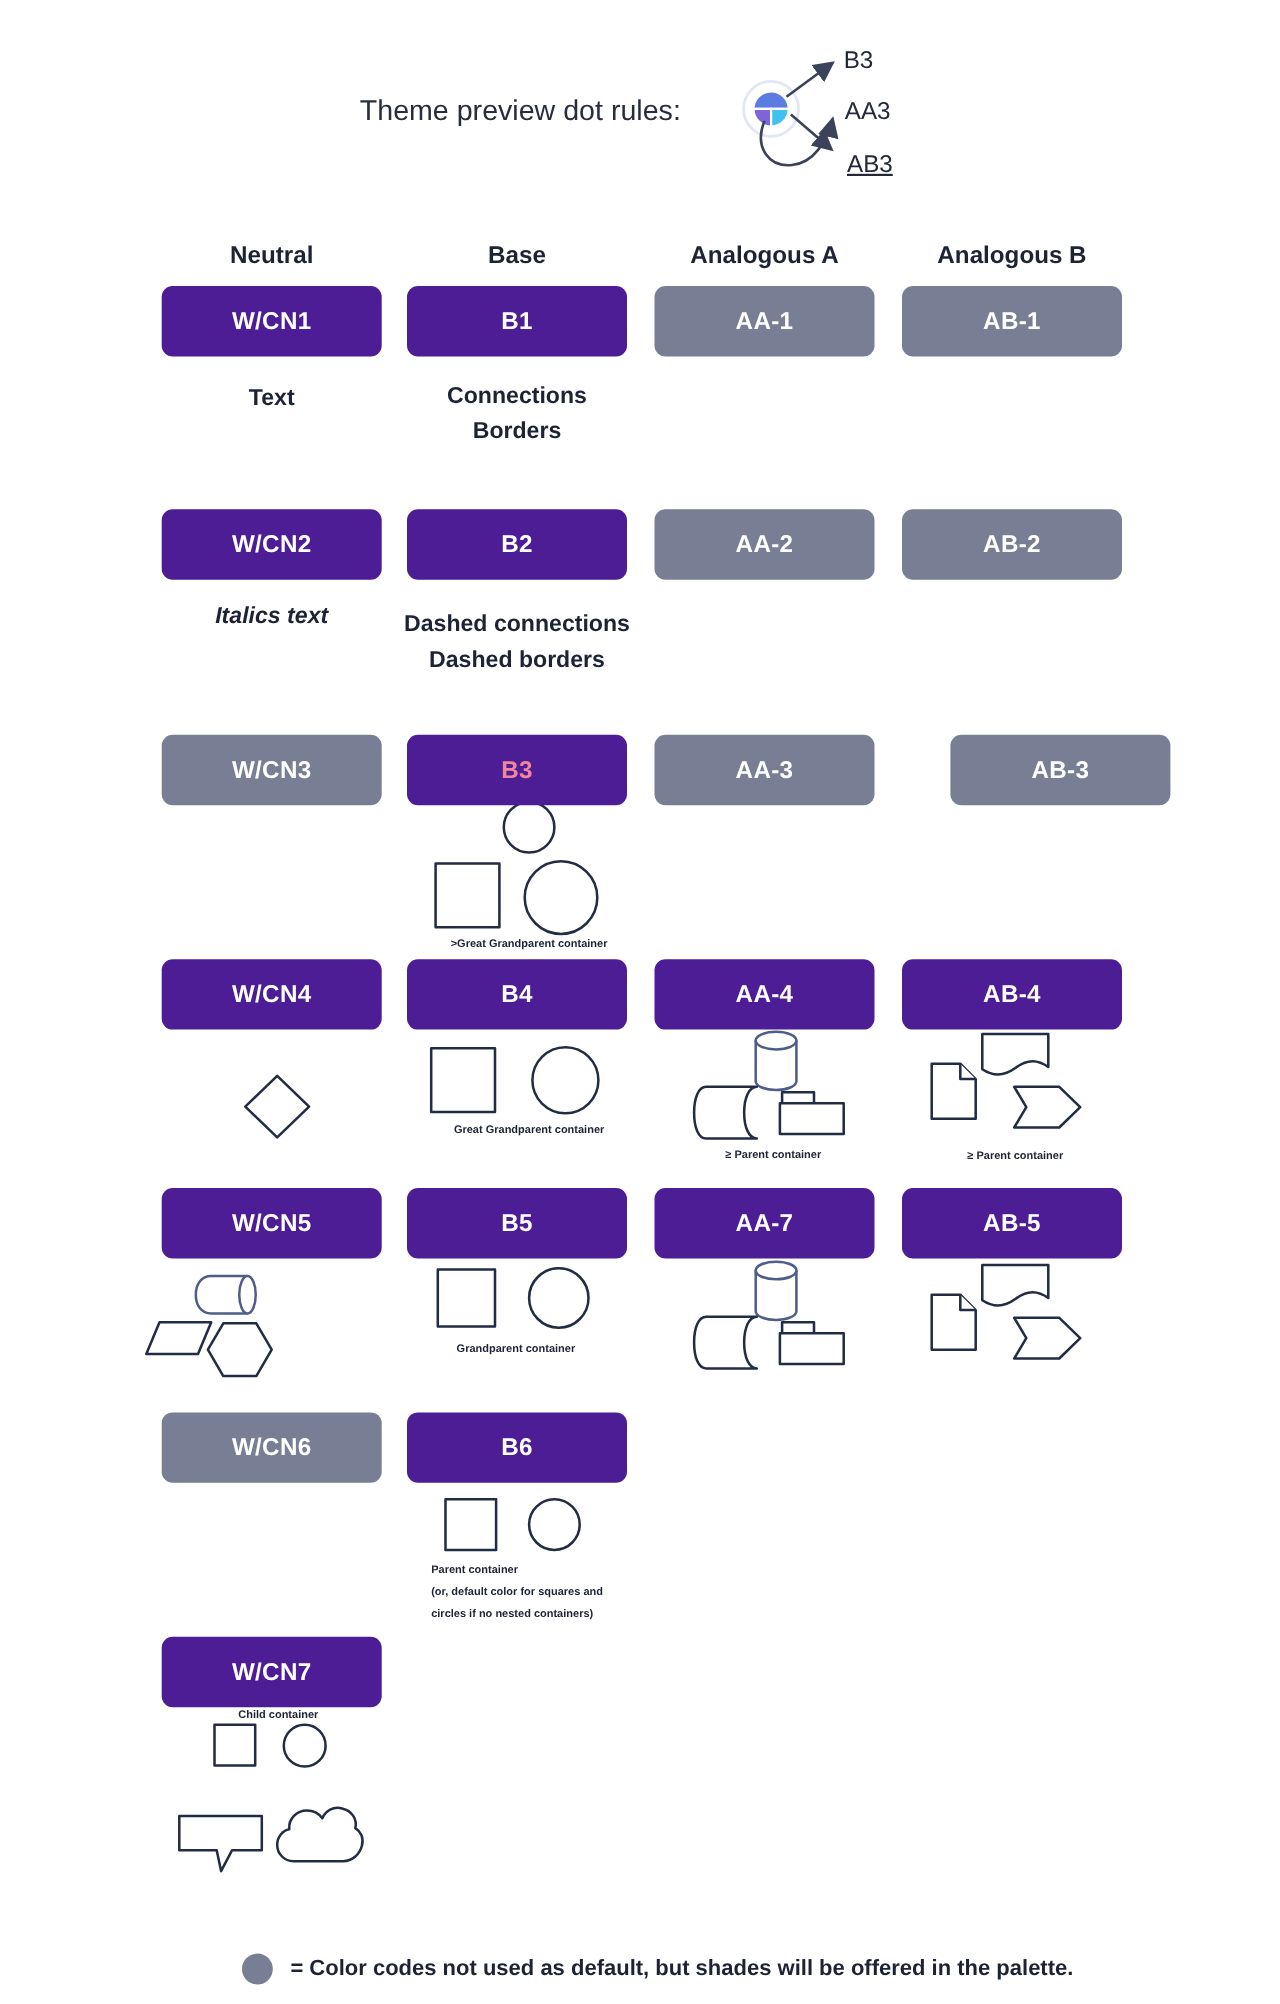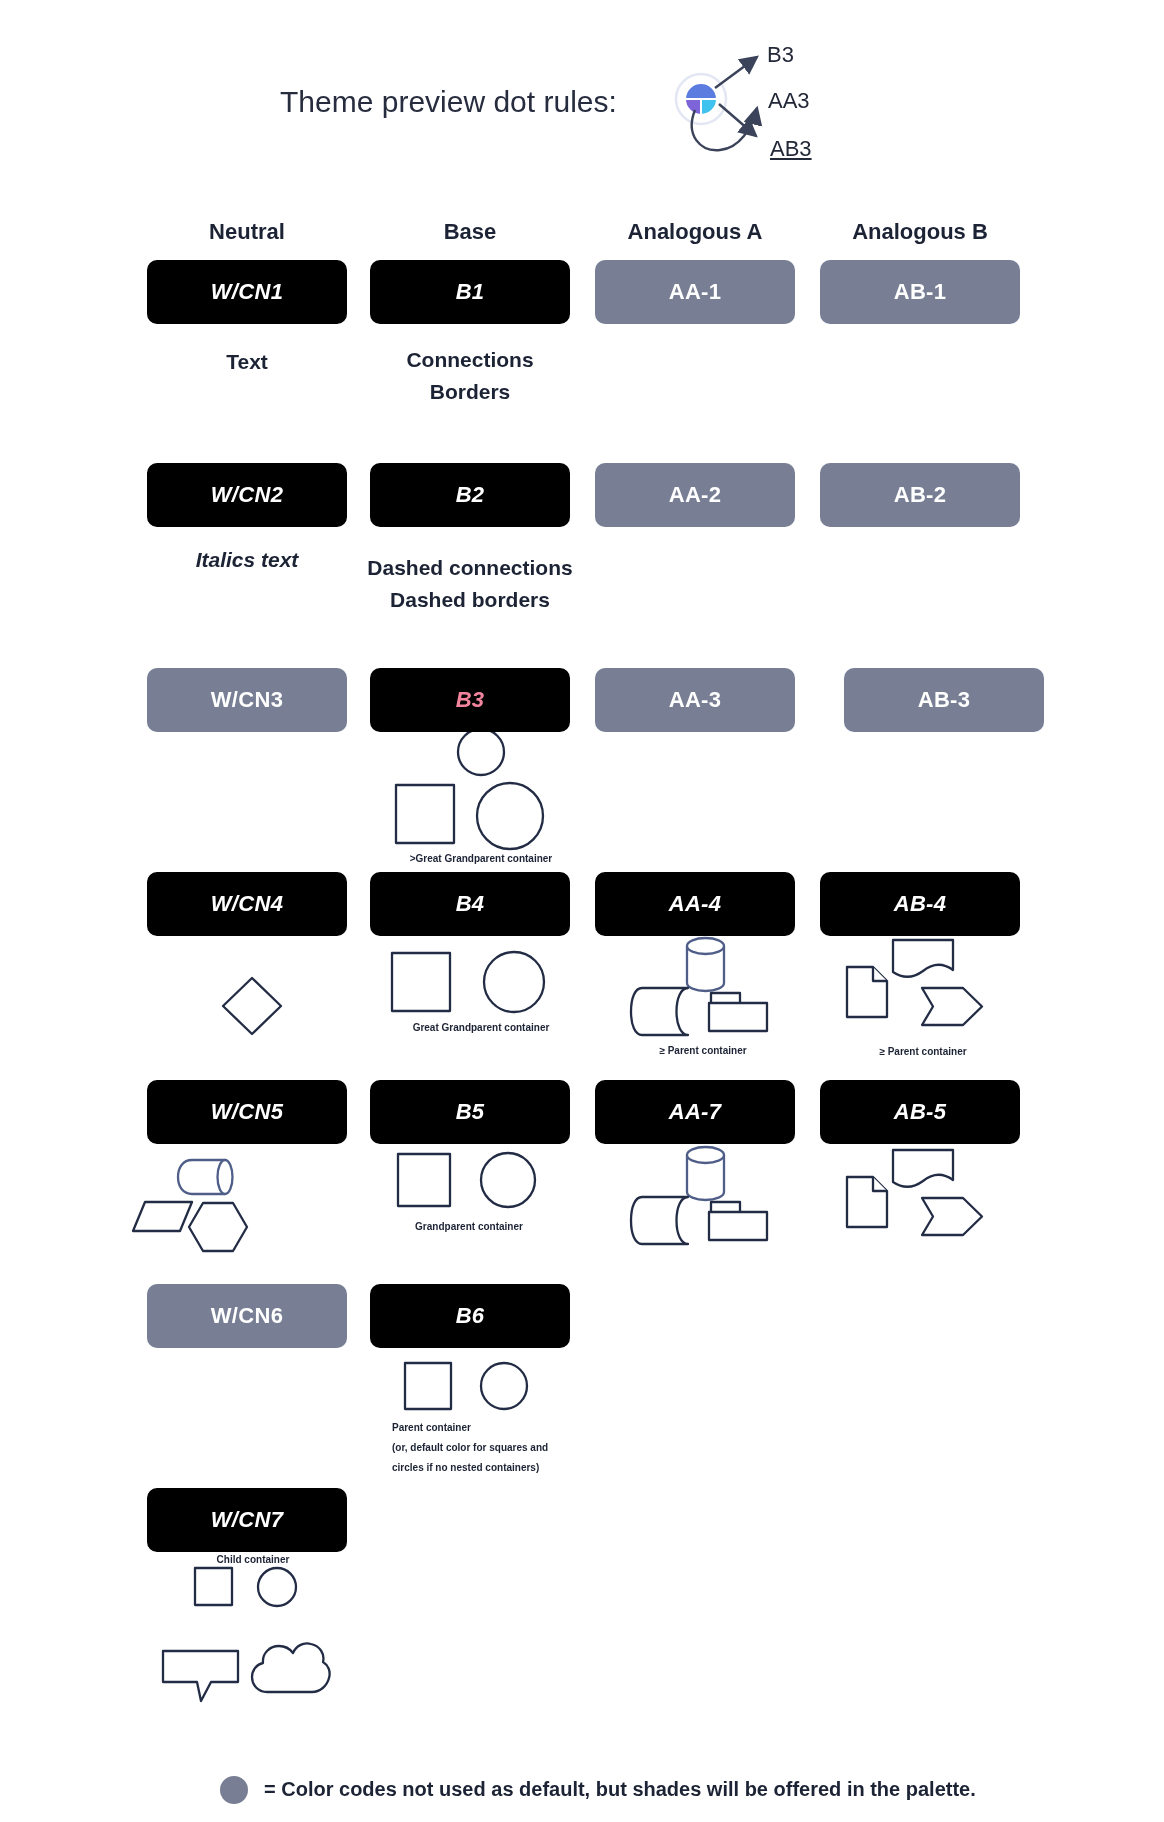--- a/index.html
+++ b/index.html
@@ -1,24 +1,24 @@
 <!DOCTYPE html>
 <html><head>
 <meta charset="utf-8">
 <style>
   html,body{margin:0;padding:0;background:#ffffff;}
   .stage{position:relative;width:1164px;height:1822px;background:#ffffff;overflow:hidden;
          font-family:"Liberation Sans",sans-serif;color:#1c2335;}
   .abs{position:absolute;}
-  .title{font-size:30px;color:#272d3f;text-align:left;}
+  .title{font-size:26px;color:#272d3f;text-align:center;}
   .dot-target{font-size:22px;color:#232938;}
   .hdr{width:200px;text-align:center;font-size:22px;font-weight:bold;color:#1c2335;}
   .pill{position:absolute;width:200px;height:64px;border-radius:10px;display:flex;
         align-items:center;justify-content:center;z-index:2;}
-  .pill[data-variant="dark"]{background:#000000;font-style:italic;}
+  .pill[data-variant="dark"]{background:#4c1d95;}
   .pill[data-variant="gray"]{background:#787f94;}
   .pill-label{color:#ffffff;font-size:22px;font-weight:bold;letter-spacing:.3px;}
   .pill-label[data-color="pink"]{color:#f2859d;}
   .note{font-size:21px;font-weight:bold;text-align:center;line-height:32px;color:#1c2335;}
   .note.italic{font-style:italic;}
   .cap{font-size:10px;font-weight:bold;text-align:center;line-height:20px;color:#1c2335;}
   .cap.left{text-align:left;}
   svg.shape{position:absolute;z-index:1;overflow:visible;}
   .ol{fill:#ffffff;stroke:#232c45;stroke-width:2.3px;stroke-linejoin:round;}
   .cyl{fill:#ffffff;stroke:#4f5e88;stroke-width:2.3px;}
@@ -112,21 +112,21 @@
   <div class="pill" style="left:595px;top:1080px;" data-variant="dark">
       <span class="pill-label">AA-7</span>
     </div>
 
   <div class="pill" style="left:820px;top:260px;" data-variant="gray">
       <span class="pill-label">AB-1</span>
     </div>
   <div class="pill" style="left:820px;top:463px;" data-variant="gray">
       <span class="pill-label">AB-2</span>
     </div>
-  <div class="pill" style="left:844px;top:668px;text-align:right;" data-variant="gray">
+  <div class="pill" style="left:864px;top:668px;text-align:right;" data-variant="gray">
       <span class="pill-label">AB-3</span>
     </div>
   <div class="pill" style="left:820px;top:872px;" data-variant="dark">
       <span class="pill-label">AB-4</span>
     </div>
   <div class="pill" style="left:820px;top:1080px;" data-variant="dark">
       <span class="pill-label">AB-5</span>
     </div>
 
   <div class="abs note" style="left:147px;top:346px;width:200px;">Text</div>

